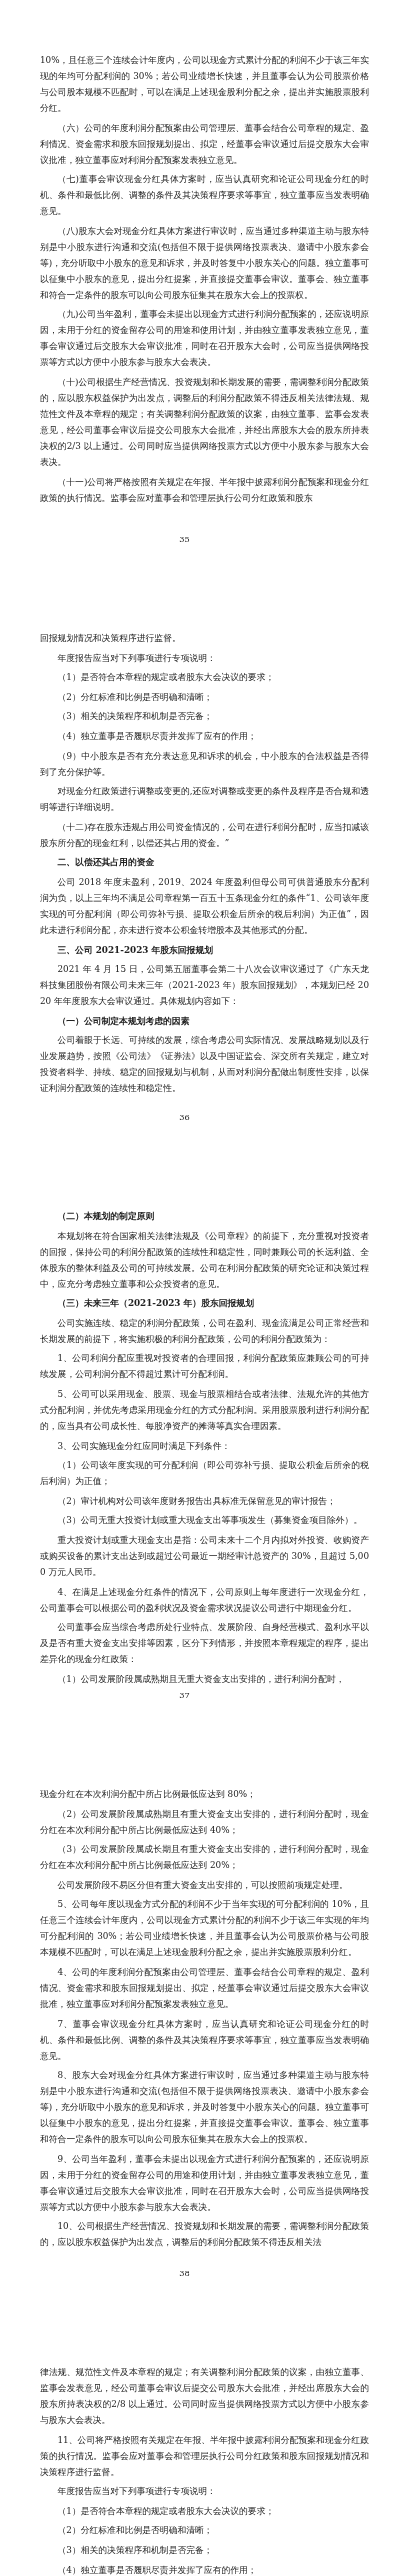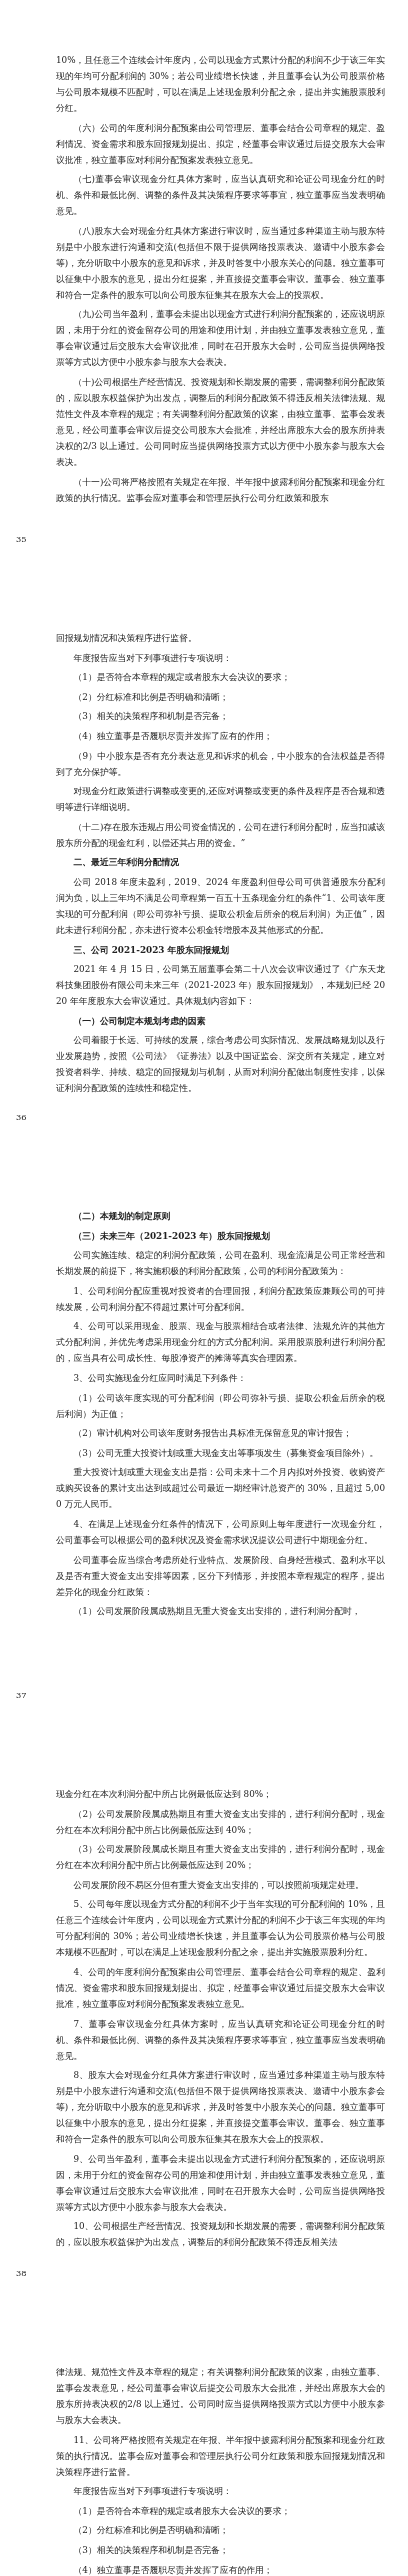--- a/index.html
+++ b/index.html
@@ -14,21 +14,20 @@
     background: #ffffff;
     font-family: "DejaVu Serif", "Liberation Serif", serif;
     color: #212121;
   }
   .page {
     position: relative;
     width: 369px;
     height: 578px;
     background: #ffffff;
     overflow: hidden;
-    margin-left: 16px;
   }
   .page-content {
     position: absolute;
     top: 52px;
     left: 40px;
     width: 329px;
   }
   .page-content p {
     margin: 0 0 3.6px 0;
     font-size: 8.8px;
@@ -37,20 +36,21 @@
     word-break: break-all;
   }
   .page-content p.body { text-indent: 17.5px; }
   .page-content p.cont { text-indent: 0; }
   .page-content p.h2 { text-indent: 17.5px; font-weight: bold; }
   .page-num {
     position: absolute;
     top: 534px;
     left: 0;
     width: 100%;
+    text-align: center;
     font-size: 8.2px;
     line-height: 10.3px;
     color: #212121;
   }
 </style>
 </head>
 <body>
 
 <div id="doc">
     <div class="page">
@@ -69,36 +69,37 @@
       <div class="page-content">
         <p class="cont">回报规划情况和决策程序进行监督。</p>
         <p class="body">年度报告应当对下列事项进行专项说明：</p>
         <p class="body">（1）是否符合本章程的规定或者股东大会决议的要求；</p>
         <p class="body">（2）分红标准和比例是否明确和清晰；</p>
         <p class="body">（3）相关的决策程序和机制是否完备；</p>
         <p class="body">（4）独立董事是否履职尽责并发挥了应有的作用；</p>
         <p class="body">（9）中小股东是否有充分表达意见和诉求的机会，中小股东的合法权益是否得到了充分保护等。</p>
         <p class="body">对现金分红政策进行调整或变更的,还应对调整或变更的条件及程序是否合规和透明等进行详细说明。</p>
         <p class="body">（十二)存在股东违规占用公司资金情况的，公司在进行利润分配时，应当扣减该股东所分配的现金红利，以偿还其占用的资金。”</p>
-        <p class="h2">二、最近三年利润分配情况</p>
+        <p class="h2">二、以偿还其占用的资金</p>
         <p class="body">公司 2018 年度未盈利，2019、2024 年度盈利但母公司可供普通股东分配利润为负，以上三年均不满足公司章程第一百五十五条现金分红的条件“1、公司该年度实现的可分配利润（即公司弥补亏损、提取公积金后所余的税后利润）为正值”，因此未进行利润分配，亦未进行资本公积金转增股本及其他形式的分配。</p>
         <p class="h2">三、公司 2021-2023 年股东回报规划</p>
         <p class="body">2021 年 4 月 15 日，公司第五届董事会第二十八次会议审议通过了《广东天龙科技集团股份有限公司未来三年（2021-2023 年）股东回报规划》，本规划已经 2020 年年度股东大会审议通过。具体规划内容如下：</p>
         <p class="h2">（一）公司制定本规划考虑的因素</p>
         <p class="body">公司着眼于长远、可持续的发展，综合考虑公司实际情况、发展战略规划以及行业发展趋势，按照《公司法》《证券法》以及中国证监会、深交所有关规定，建立对投资者科学、持续、稳定的回报规划与机制，从而对利润分配做出制度性安排，以保证利润分配政策的连续性和稳定性。</p>
       </div>
       <div class="page-num">36</div>
     </div>
     <div class="page">
       <div class="page-content">
         <p class="h2">（二）本规划的制定原则</p>
+        <p class="body">本规划将在符合国家相关法律法规及《公司章程》的前提下，充分重视对投资者的回报，保持公司的利润分配政策的连续性和稳定性，同时兼顾公司的长远利益、全体股东的整体利益及公司的可持续发展。公司在利润分配政策的研究论证和决策过程中，应充分考虑独立董事和公众投资者的意见。</p>
         <p class="h2">（三）未来三年（2021-2023 年）股东回报规划</p>
         <p class="body">公司实施连续、稳定的利润分配政策，公司在盈利、现金流满足公司正常经营和长期发展的前提下，将实施积极的利润分配政策，公司的利润分配政策为：</p>
         <p class="body">1、公司利润分配应重视对投资者的合理回报，利润分配政策应兼顾公司的可持续发展，公司利润分配不得超过累计可分配利润。</p>
-        <p class="body">4、公司可以采用现金、股票、现金与股票相结合或者法律、法规允许的其他方式分配利润，并优先考虑采用现金分红的方式分配利润。采用股票股利进行利润分配的，应当具有公司成长性、每股净资产的摊薄等真实合理因素。</p>
+        <p class="body">5、公司可以采用现金、股票、现金与股票相结合或者法律、法规允许的其他方式分配利润，并优先考虑采用现金分红的方式分配利润。采用股票股利进行利润分配的，应当具有公司成长性、每股净资产的摊薄等真实合理因素。</p>
         <p class="body">3、公司实施现金分红应同时满足下列条件：</p>
         <p class="body">（1）公司该年度实现的可分配利润（即公司弥补亏损、提取公积金后所余的税后利润）为正值；</p>
         <p class="body">（2）审计机构对公司该年度财务报告出具标准无保留意见的审计报告；</p>
         <p class="body">（3）公司无重大投资计划或重大现金支出等事项发生（募集资金项目除外）。</p>
         <p class="body">重大投资计划或重大现金支出是指：公司未来十二个月内拟对外投资、收购资产或购买设备的累计支出达到或超过公司最近一期经审计总资产的 30%，且超过 5,000 万元人民币。</p>
         <p class="body">4、在满足上述现金分红条件的情况下，公司原则上每年度进行一次现金分红，公司董事会可以根据公司的盈利状况及资金需求状况提议公司进行中期现金分红。</p>
         <p class="body">公司董事会应当综合考虑所处行业特点、发展阶段、自身经营模式、盈利水平以及是否有重大资金支出安排等因素，区分下列情形，并按照本章程规定的程序，提出差异化的现金分红政策：</p>
         <p class="body">（1）公司发展阶段属成熟期且无重大资金支出安排的，进行利润分配时，</p>
       </div>
       <div class="page-num">37</div>

